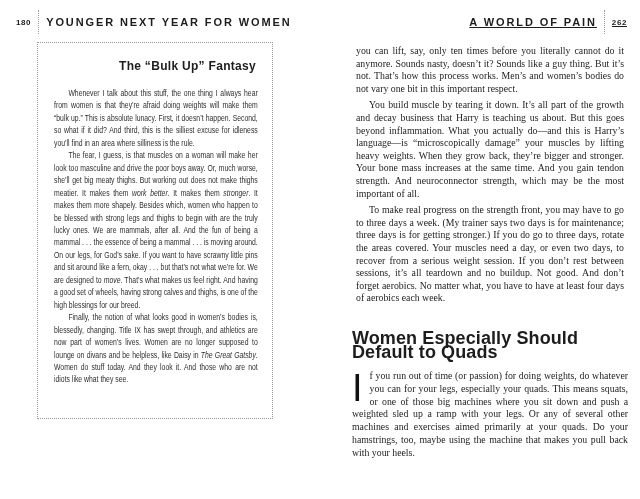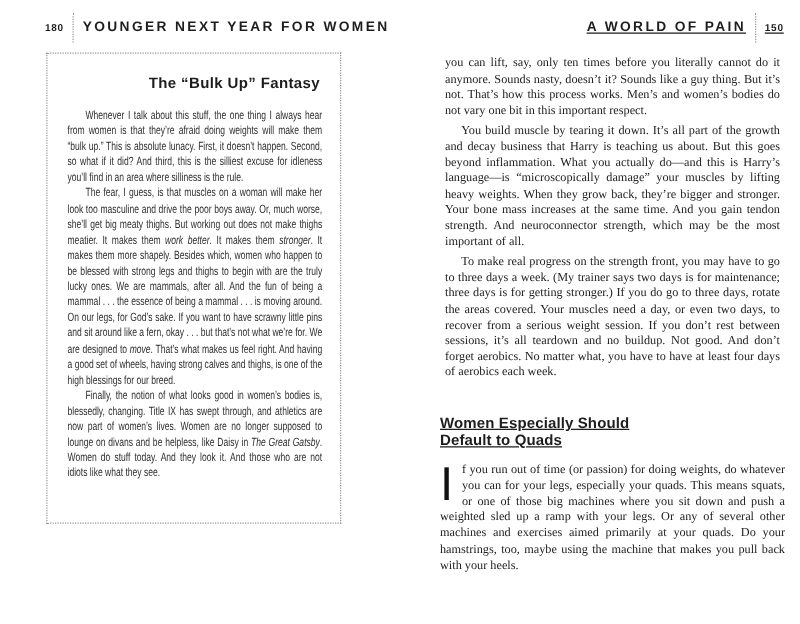--- a/index.html
+++ b/index.html
@@ -14,21 +14,20 @@
     overflow: hidden;
   }
 
   
   .running-header {
     position: absolute;
     top: 10px;
     display: flex;
     align-items: center;
     color: var(--text, #1d1d1d);
-    margin-left: 20px;
   }
   .header-left  { left: 16px; }
   .header-right { right: 13px; text-decoration: underline; }
   .hdr-num {
     font-size: 8px;
     font-weight: bold;
     letter-spacing: 0.6px;
   }
   .hdr-divider {
     height: 24px;
@@ -94,27 +93,26 @@
     margin: 4px;
     font-size: 9.8px;
     line-height: 12.6px;
     text-align: justify;
     hyphens: auto;
   }
   p.body.indent { text-indent: 13px; }
 
   .section-heading {
     font-family: "Liberation Sans", sans-serif;
-    font-size: 12px;
+    font-size: 18px;
     line-height: 13.5px;
     font-weight: bold;
     letter-spacing: 0.1px;
     color: var(--text, #1d1d1d);
     margin: 0 0 11px 0;
-    text-decoration: underline;
   }
   .section-heading .hl { display: block; }
 
   .p4 {
     margin: 0;
     font-size: 9.8px;
     line-height: 12.8px;
     text-align: justify;
     hyphens: auto;
   }
@@ -153,21 +151,21 @@
         <p class="box-p"><span>Finally, the notion of what looks good in women’s bodies is, blessedly, changing. Title IX has swept through, and athletics are now part of women’s lives. Women are no longer supposed to lounge on divans and be helpless, like Daisy in </span><i>The Great Gatsby</i><span>. Women do stuff today. And they look it. And those who are not idiots like what they see.</span></p>
       </div>
     </aside>
   </section>
 
   <section class="page">
 
     <header class="running-header header-right">
       <span class="hdr-title">A WORLD OF PAIN</span>
       <span class="hdr-divider"></span>
-      <span class="hdr-num">150</span>
+      <span class="hdr-num">262</span>
     </header>
 
     <div class="right-col">
 
       <div class="block1">
         <p class="body">you can lift, say, only ten times before you literally cannot do it anymore. Sounds nasty, doesn’t it? Sounds like a guy thing. But it’s not. That’s how this process works. Men’s and women’s bodies do not vary one bit in this important respect.</p>
         <p class="body indent">You build muscle by tearing it down. It’s all part of the growth and decay business that Harry is teaching us about. But this goes beyond inflammation. What you actually do—and this is Harry’s language—is “microscopically damage” your muscles by lifting heavy weights. When they grow back, they’re bigger and stronger. Your bone mass increases at the same time. And you gain tendon strength. And neuroconnector strength, which may be the most important of all.</p>
         <p class="body indent">To make real progress on the strength front, you may have to go to three days a week. (My trainer says two days is for maintenance; three days is for getting stronger.) If you do go to three days, rotate the areas covered. Your muscles need a day, or even two days, to recover from a serious weight session. If you don’t rest between sessions, it’s all teardown and no buildup. Not good. And don’t forget aerobics. No matter what, you have to have at least four days of aerobics each week.</p>
       </div>
 

